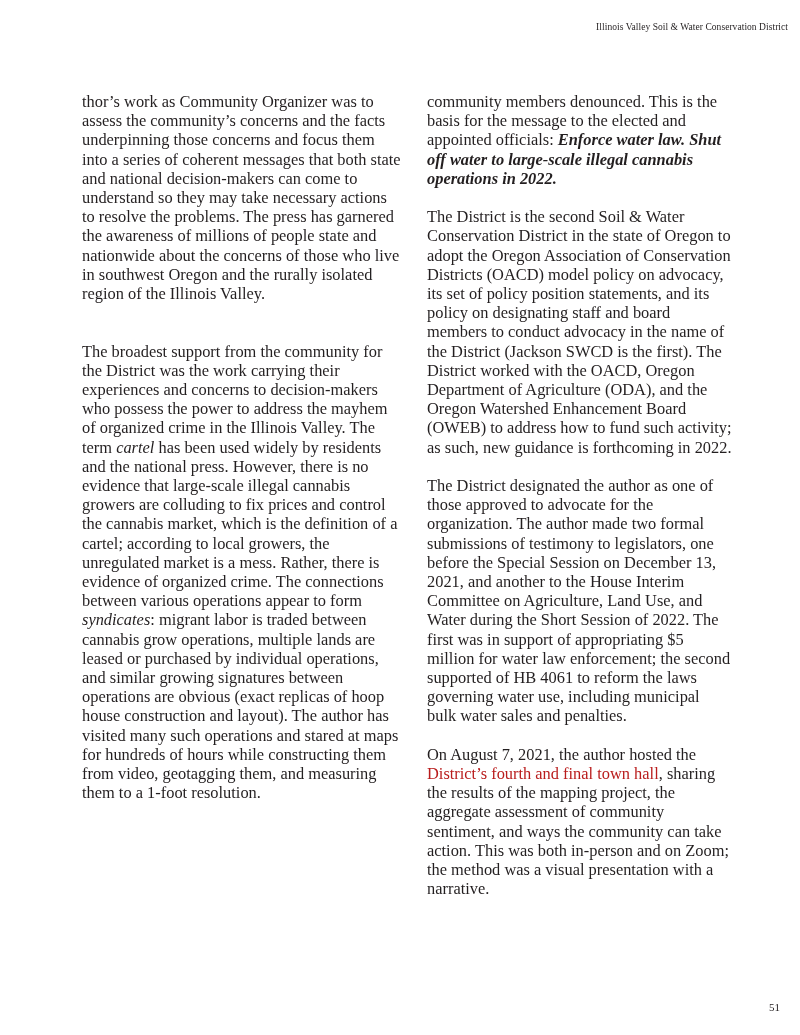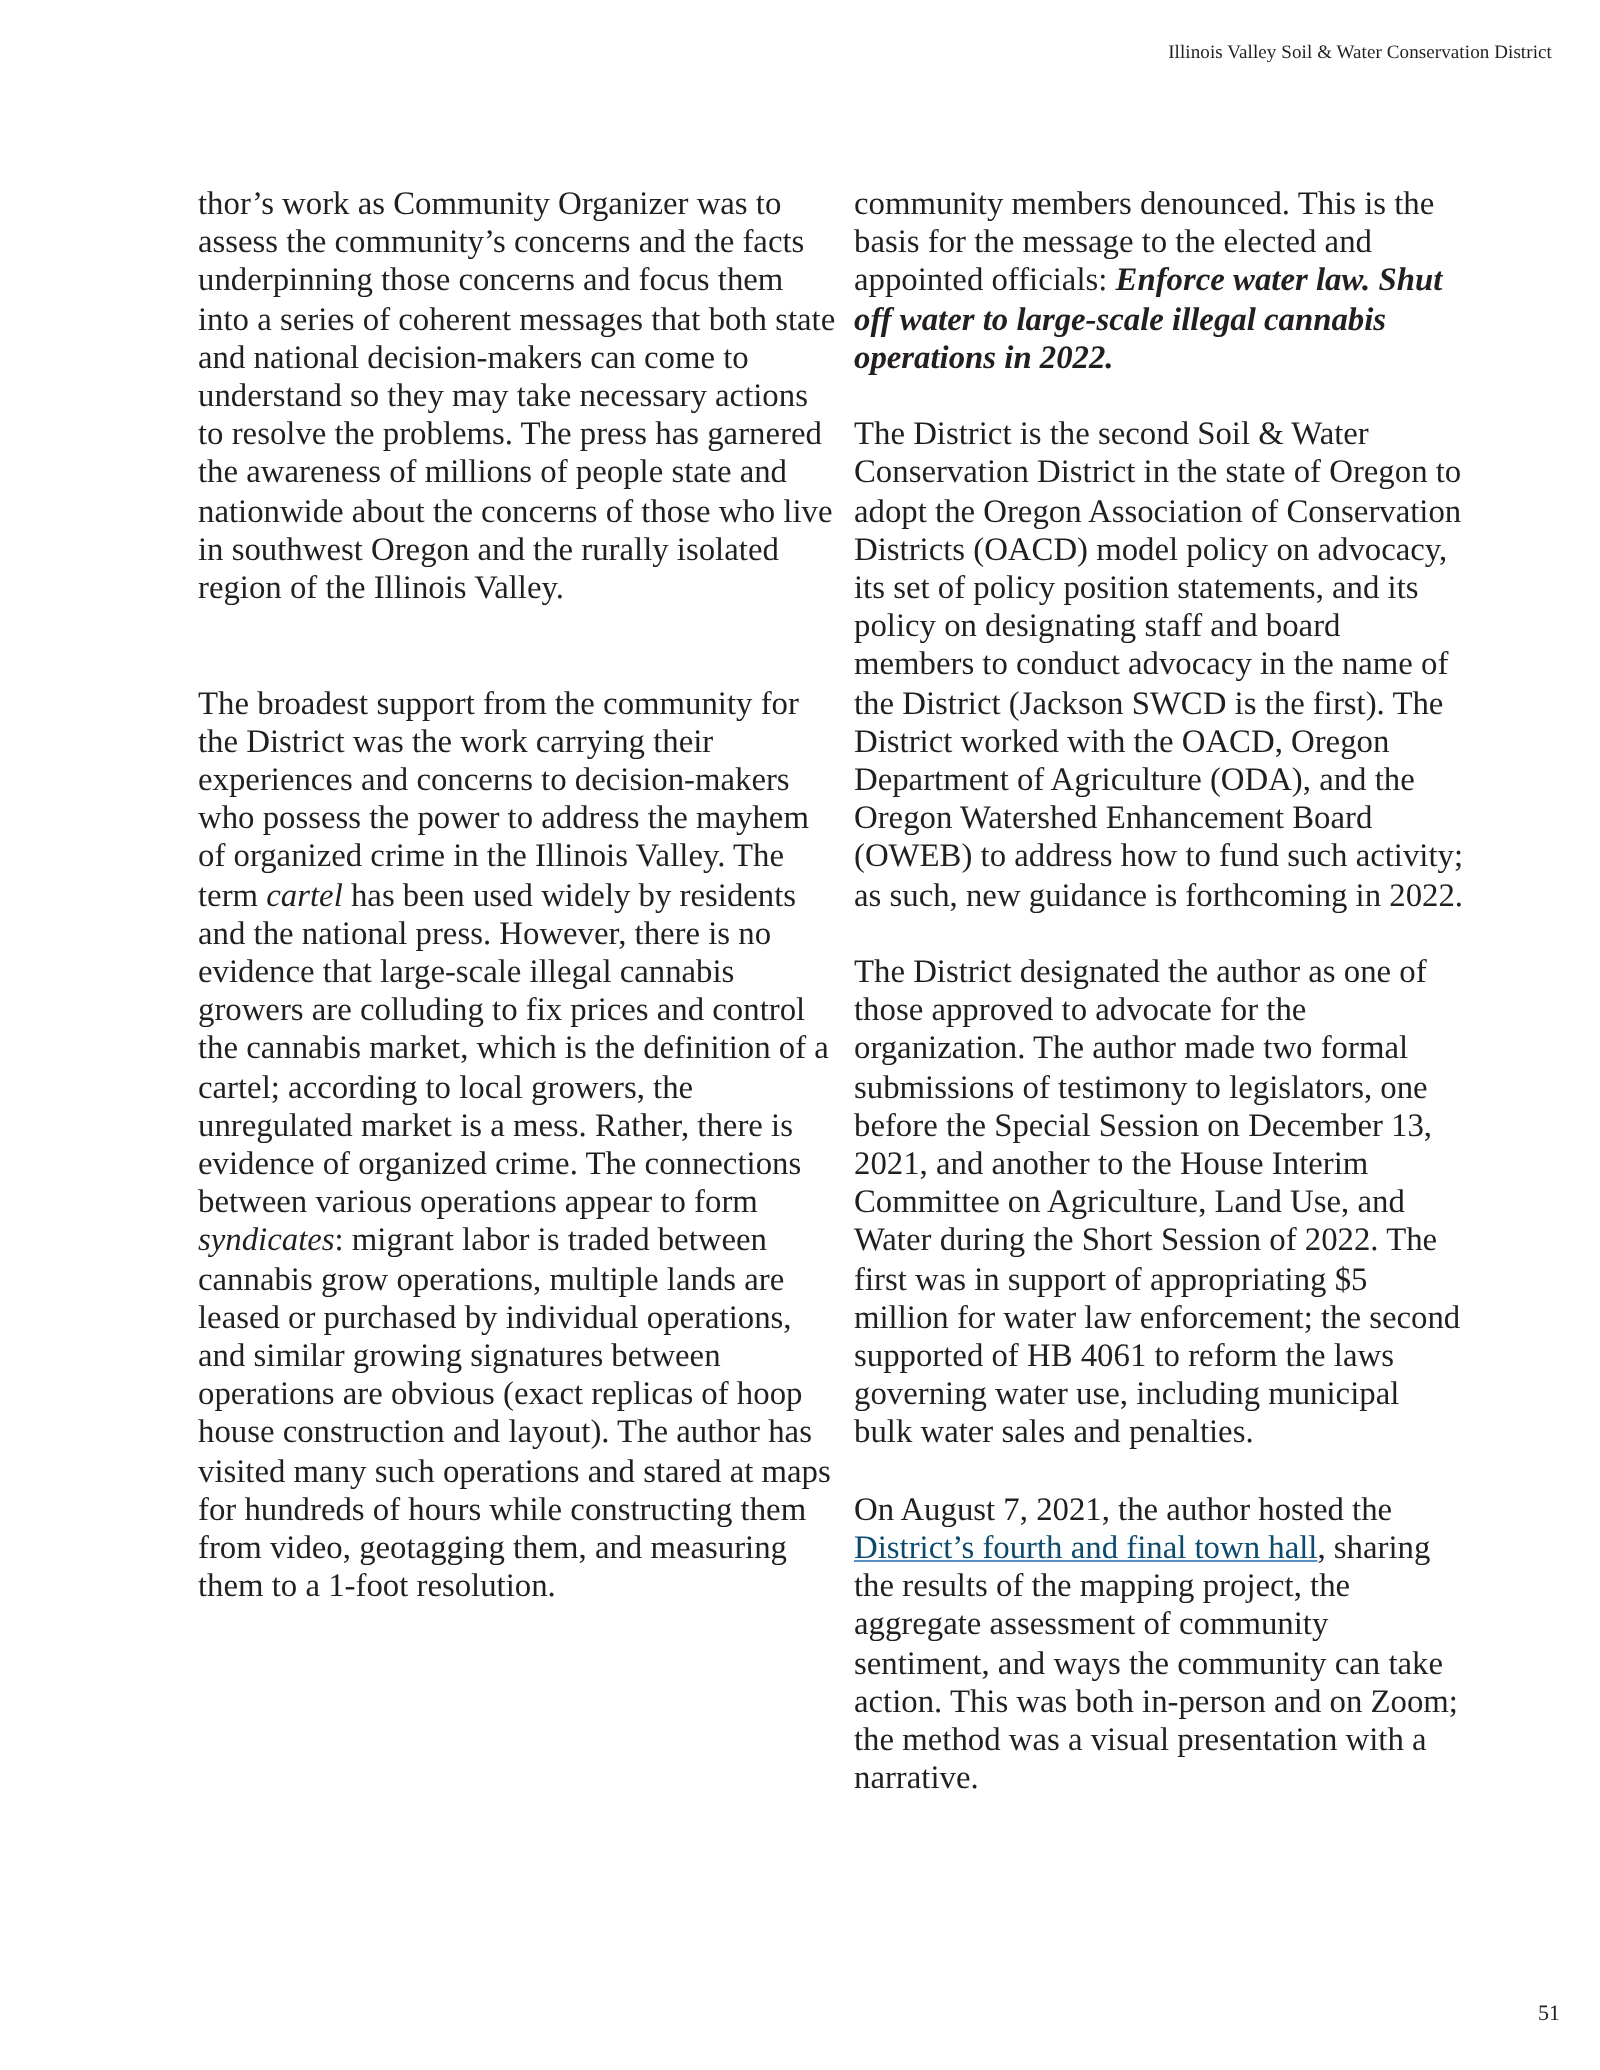--- a/index.html
+++ b/index.html
@@ -2,34 +2,34 @@
 <html><head>
 <meta charset="utf-8">
 <style>
   html, body { margin: 0; padding: 0; background: #ffffff; }
   body {
     width: 800px; height: 1035px; position: relative; overflow: hidden;
     font-family: "Liberation Serif", "DejaVu Serif", serif;
     color: #231f20;
   }
   .running-head {
-    position: absolute; top: 22px; right: 24px;
+    position: absolute; top: 22px; right: 12px;
     font-size: 9.5px; color: #231f20; letter-spacing: 0.05px;
   }
   .col {
     position: absolute; top: 92px; width: 320px;
     font-size: 16.4px; line-height: 19.2px;
   }
-  .col-left { left: 99px; }
+  .col-left { left: 82px; }
   .col-right { left: 427px; width: 305px; }
   .col p { margin: 0; }
   .col .gap { height: 19.2px; }
   .col .heading { font-weight: bold; }
   .bi { font-weight: bold; font-style: italic; }
-  .link { color: #0c4a6e; text-decoration: underline; text-decoration-color: #5b8ec2; }
+  .link { color: #b91c1c; text-decoration-color: #5b8ec2; }
   .page-number {
     position: absolute; bottom: 22px; right: 20px;
     font-size: 11px; color: #231f20;
   }
 </style>
 </head>
 <body>
 
 <div class="running-head">Illinois Valley Soil &amp; Water Conservation District</div>
 

